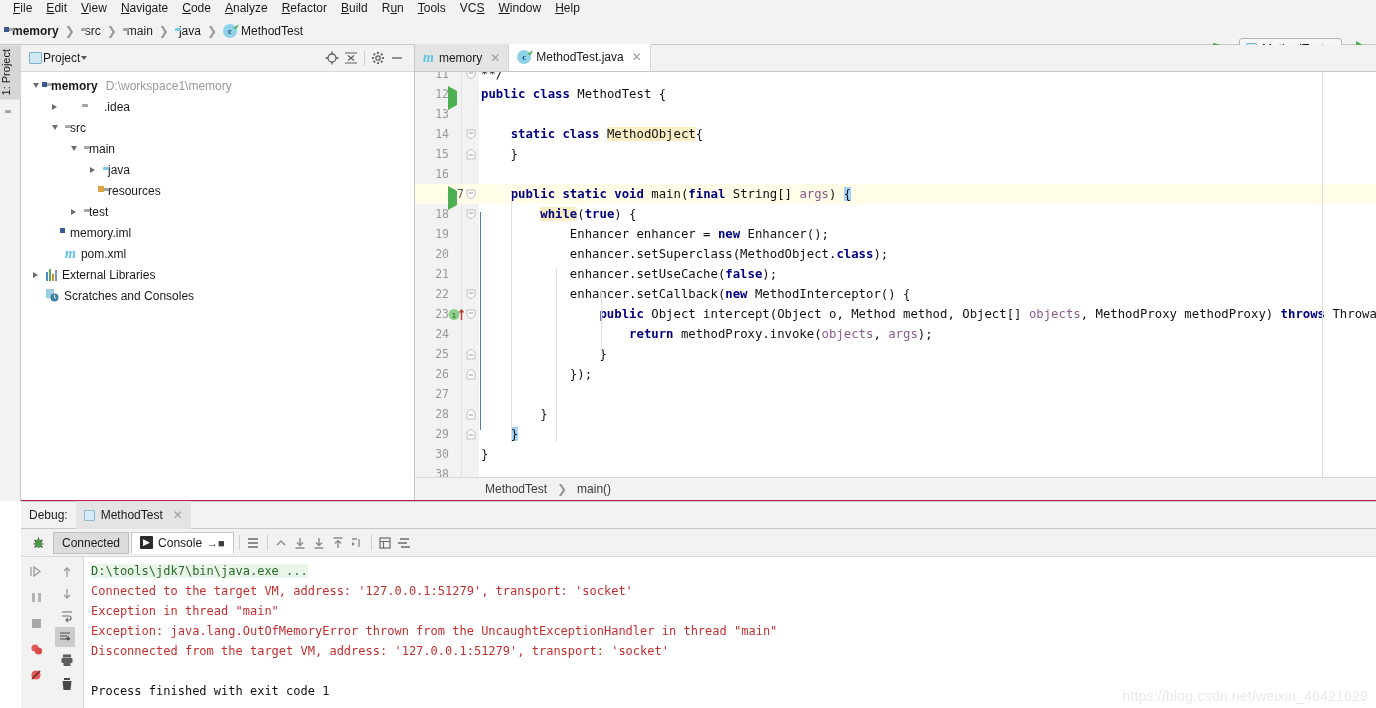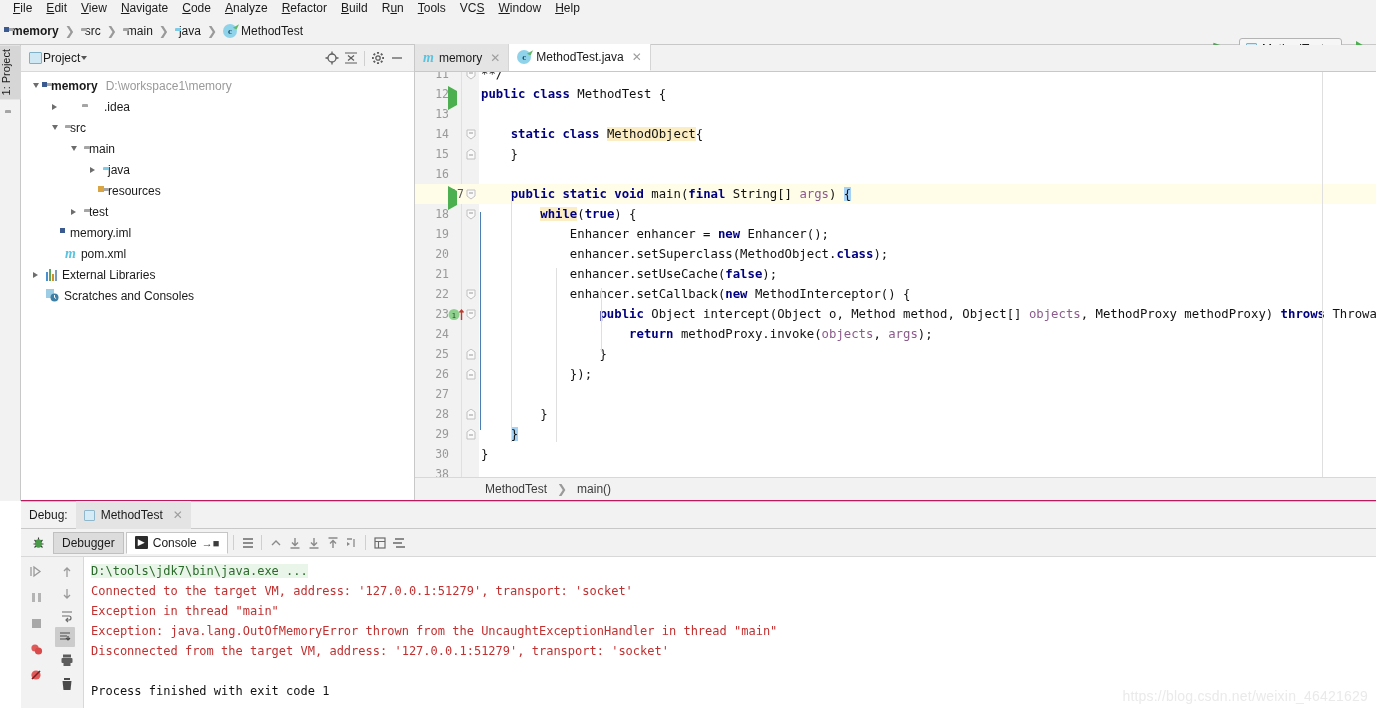--- a/index.html
+++ b/index.html
@@ -508,21 +508,21 @@
     </div>
 
     <div class="dbg-toolrow">
       <span class="icobtn" style="width:26px;">
         <svg width="15" height="15" viewBox="0 0 15 15">
             <ellipse cx="7.5" cy="8.5" rx="3.4" ry="4.2" fill="#4a9a4a"></ellipse>
             <path d="M7.5 2.5v2M3.5 5l1.5 1.5M11.5 5L10 6.5M2.5 9h2M10.5 9h2M3.5 12.5L5 11M11.5 12.5L10 11" stroke="#3d3d3d" stroke-width="1.1"></path>
           </svg>
       </span>
       <span class="stab on">
-        <span>Debugger</span>
+        <span>Connected</span>
       </span>
       <span class="stab white">
         <span style="width:13px;height:13px;background:#2b2b2b;color:#fff;font-size:9px;line-height:13px;text-align:center;border-radius:1px;">▶</span>
         <span>Console</span>
         <span style="color:#3d3d3d;font-size:11px;">→■</span>
       </span>
       <span class="vsep"></span>
       <span class="icobtn">
         <svg width="14" height="14" viewBox="0 0 14 14">
             <path d="M2 3h10M2 7h10M2 11h10" stroke="#6b6b6b" stroke-width="1.3"></path>

